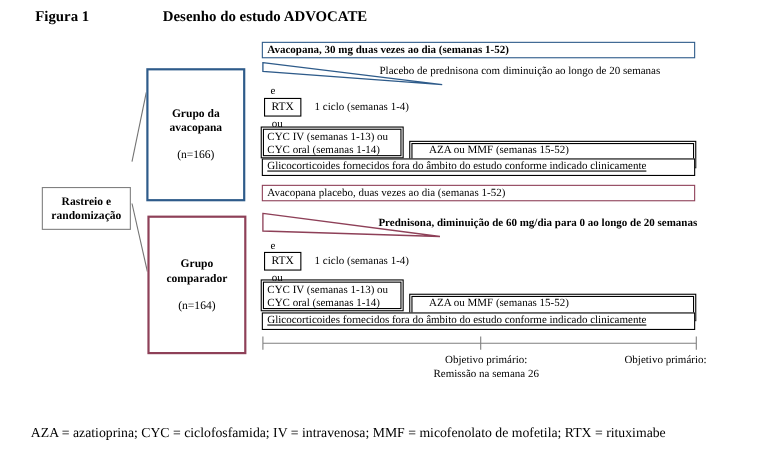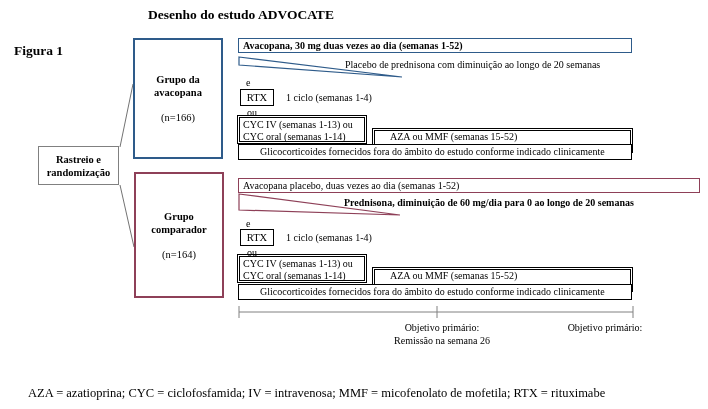--- a/index.html
+++ b/index.html
@@ -7,21 +7,21 @@
     position:relative;
     width:708px;height:409px;
     background:#ffffff;
     font-family:"Liberation Serif", serif;
     color:#000;
     overflow:hidden;
   }
   .abs{position:absolute;}
   .title-label{font-weight:bold;font-size:13.5px;}
   .box{position:absolute;box-sizing:border-box;background:#fff;}
-  .center-col{display:flex;flex-direction:column;align-items:center;justify-content:center;text-align:center;}
+  .center-col{display:flex;flex-direction:column;align-items:center;justify-content:center;text-align:center;margin-top:24px;}
   .rastreio{
     border:1px solid #808080;
     font-weight:bold;font-size:10.5px;line-height:13px;
   }
   .groupbox{font-size:10.5px;line-height:13px;}
   .group-name{font-weight:bold;}
   .group-n{margin-top:12px;font-weight:normal;}
   .bar{
     border:1px solid #000;
     font-size:10px;line-height:14px;
@@ -39,34 +39,34 @@
     border:1px solid #000;
     outline:1px solid #000;
     outline-offset:1px;
     font-size:10px;line-height:12px;
   }
   .cyc-box{padding:1px 0 0 3px;white-space:nowrap;}
   .aza-box{display:flex;padding-left:15px;white-space:nowrap;margin-top:11px;}
   .glico-box{
     border:1.5px solid #000;
     font-size:10px;line-height:14px;
-    padding-left:21px;white-space:nowrap;
+    padding-left:4px;white-space:nowrap;text-decoration:underline;
   }
   .objective{
     font-size:10px;line-height:13px;text-align:center;
   }
   .footnote{font-size:12.5px;white-space:nowrap;}
   svg{position:absolute;left:0;top:0;}
 </style>
 </head>
 <body>
 
 <div class="page">
 
-  <span class="abs title-label" style="left:14px;top:7px;margin-top:36px;">Figura 1</span>
+  <span class="abs title-label" style="left:32px;top:7px;">Figura 1</span>
   <span class="abs title-label" style="left:135px;top:7px;margin-left:13px;">Desenho do estudo ADVOCATE</span>
 
   <svg width="708" height="409" viewBox="0 0 708 409">
     <line x1="120" y1="147" x2="133" y2="84" stroke="#737373" stroke-width="1"></line>
     <line x1="120" y1="185" x2="134" y2="247" stroke="#737373" stroke-width="1"></line>
     <polygon points="239,57 402,77 239,65" fill="none" stroke="#2e5b8a" stroke-width="1.2"></polygon>
     <polygon points="239,194 400,215 239,210" fill="none" stroke="#8e4058" stroke-width="1.2"></polygon>
     <path d="M239,306 V318 M239,312 H633 M437,306 V318 M633,306 V318" fill="none" stroke="#808080" stroke-width="1"></path>
   </svg>
 
@@ -98,21 +98,21 @@
   <div class="box dbox cyc-box" style="left:239px;top:117px;width:126px;height:25px;">
     <div>CYC IV (semanas 1-13) ou</div>
     <div>CYC oral (semanas 1-14)</div>
   </div>
   <div class="box dbox aza-box" style="left:374px;top:119px;width:257px;height:21px;">
     <span>AZA ou MMF (semanas 15-52)</span>
   </div>
 
   <div class="box glico-box" style="left:238px;top:144px;width:394px;height:16px;">Glicocorticoides fornecidos fora do âmbito do estudo conforme indicado clinicamente</div>
 
-  <div class="box bar" style="left:238px;top:178px;width:462px;height:15px;border-color:#8e4058;">Avacopana placebo, duas vezes ao dia (semanas 1-52)</div>
+  <div class="box bar" style="left:238px;top:168px;width:394px;height:15px;border-color:#8e4058;">Avacopana placebo, duas vezes ao dia (semanas 1-52)</div>
 
   <span class="abs small-text bold" style="left:344px;top:197px;">Prednisona, diminuição de 60 mg/dia para 0 ao longo de 20 semanas</span>
 
   <span class="abs small-text" style="left:246px;top:218px;">e</span>
 
   <div class="box rtx-box" style="left:240px;top:229px;width:34px;height:17px;">RTX</div>
   <span class="abs small-text" style="left:286px;top:232px;">1 ciclo (semanas 1-4)</span>
 
   <span class="abs small-text" style="left:247px;top:247px;">ou</span>
 

